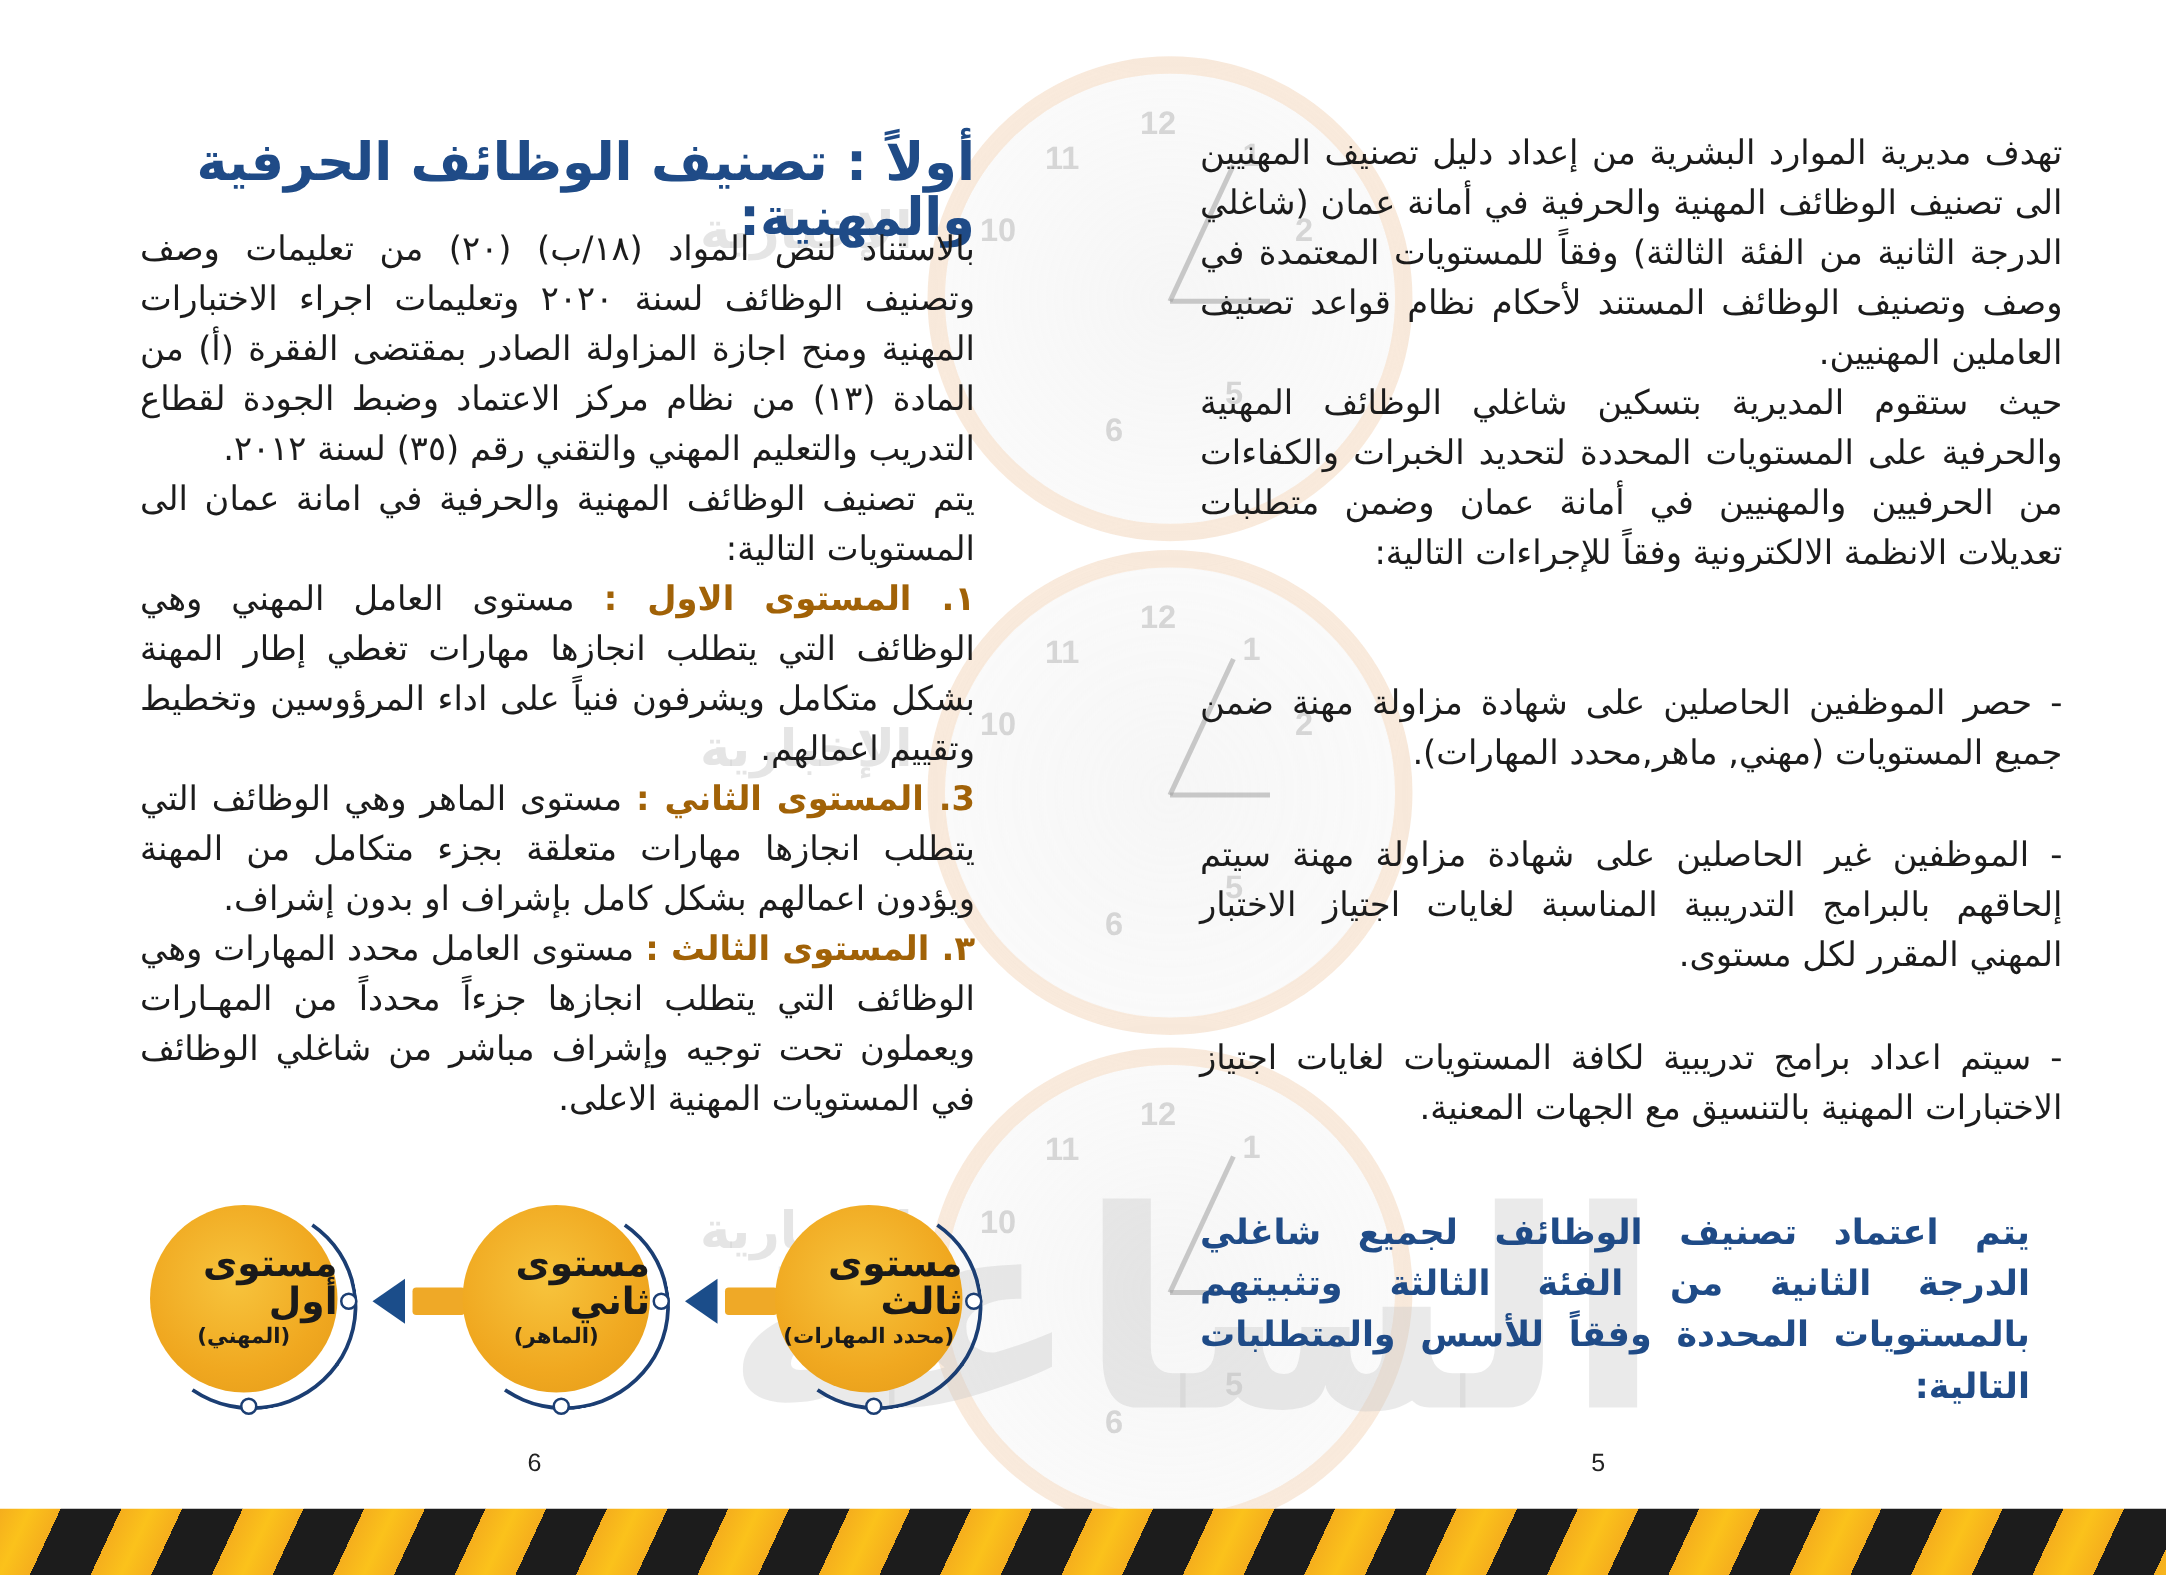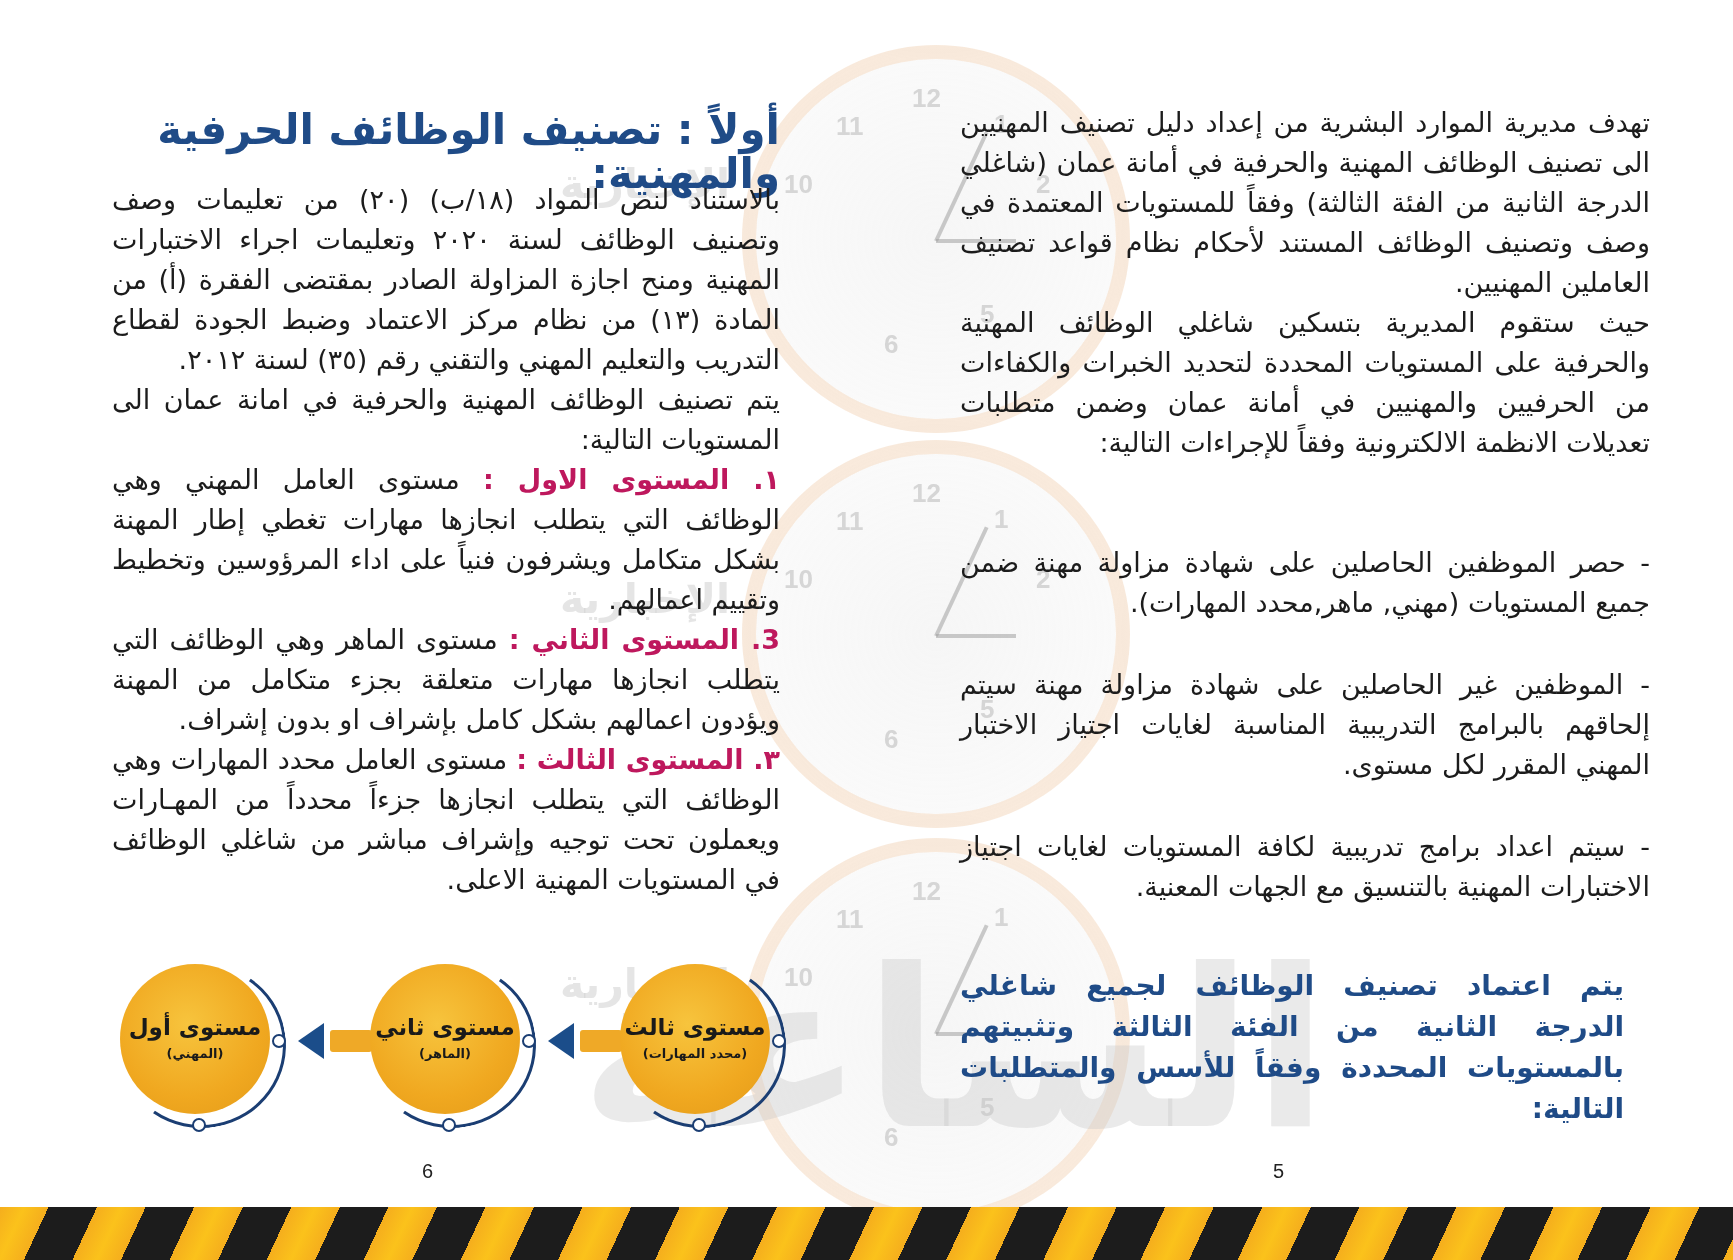--- a/index.html
+++ b/index.html
@@ -27,21 +27,21 @@
   .page-right { left:950px; width:700px; }
   .page-left { left:112px; width:668px; }
 
   .para {
     font-size:27px; line-height:40px; text-align:justify; margin:0;
     text-align-last:right;
   }
   .heading {
     color:#1f4b87; font-weight:bold; font-size:42px; line-height:44px; margin:0;
   }
-  .blue-bold { color:#be185d; font-weight:bold; }
+  .blue-bold { color:#a16207; font-weight:bold; }
 
   .r-intro { position:absolute; top:103px; right:0; width:690px; }
   .r-bul1 { position:absolute; top:543px; right:0; width:690px; }
   .r-bul2 { position:absolute; top:665px; right:0; width:690px; }
   .r-bul3 { position:absolute; top:827px; right:0; width:690px; }
   .r-note { position:absolute; top:937px; right:26px; width:664px; font-size:28px; line-height:41px; color:#1f4b87; font-weight:bold; text-align:justify; text-align-last:right; }
 
   .l-heading { position:absolute; top:108px; right:0; width:668px; }
   .l-body { position:absolute; top:180px; right:0; width:668px; }
 
@@ -56,22 +56,22 @@
     direction:rtl;
   }
   .level .ring {
     position:absolute; left:-2px; top:0px; width:162px; height:158px; border-radius:50%;
     border:3px solid transparent; border-right-color:#1b3e73; border-bottom-color:#1b3e73;
     transform:rotate(-10deg);
   }
   .level .dot { position:absolute; width:10px; height:10px; border-radius:50%; background:#fff; border:2.5px solid #1b3e73; }
   .level .dot.d1 { right:-10px; top:70px; }
   .level .dot.d2 { left:72px; bottom:-12px; }
-  .level .title { font-size:23px; font-weight:bold; color:#1a1a1a; line-height:30px; }
-  .level .sub { font-size:13px; font-weight:bold; color:#1a1a1a; line-height:24px; }
+  .level .title { font-size:30px; font-weight:bold; color:#1a1a1a; line-height:30px; }
+  .level .sub { font-size:17px; font-weight:bold; color:#1a1a1a; line-height:24px; }
   .arrow { position:absolute; top:68px; width:80px; height:30px; }
   .arrow .shaft { position:absolute; right:0; top:4px; width:42px; height:22px; background:#efa927; border-radius:3px; }
   .arrow .head {
     position:absolute; left:6px; top:-3px; width:0; height:0;
     border-top:18px solid transparent; border-bottom:18px solid transparent;
     border-right:26px solid #1b4d8a;
   }
 
   .page-num { position:absolute; top:1160px; font-family:"Liberation Sans", sans-serif; font-size:20px; color:#222; }
 

